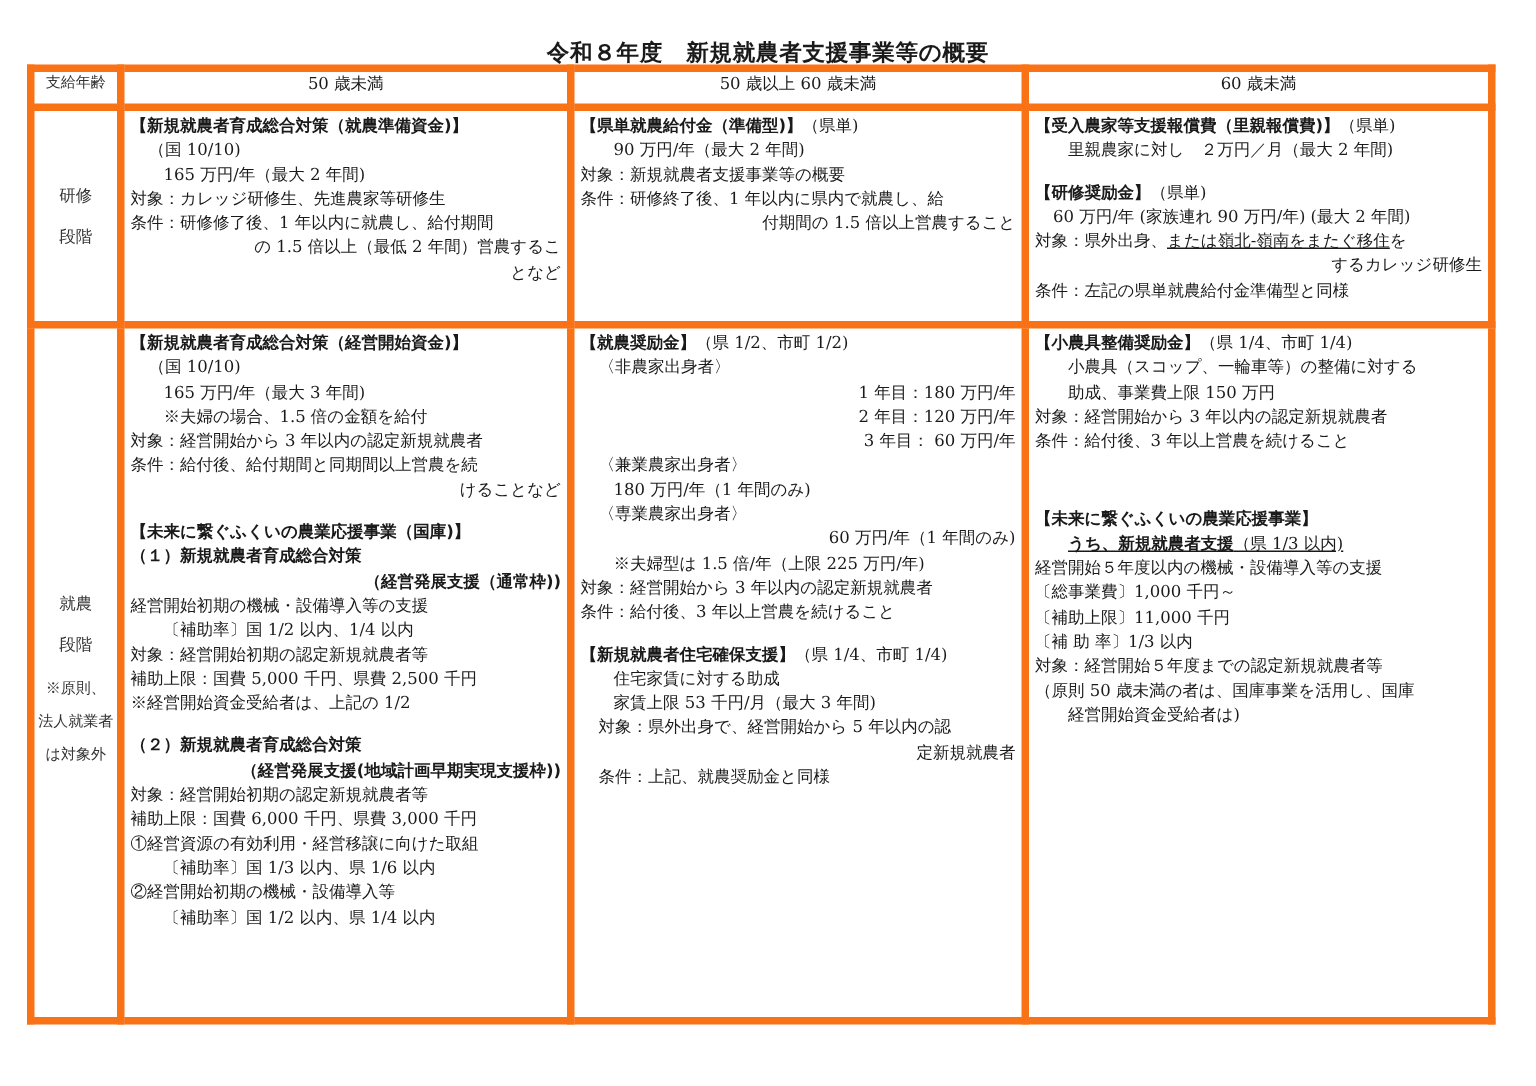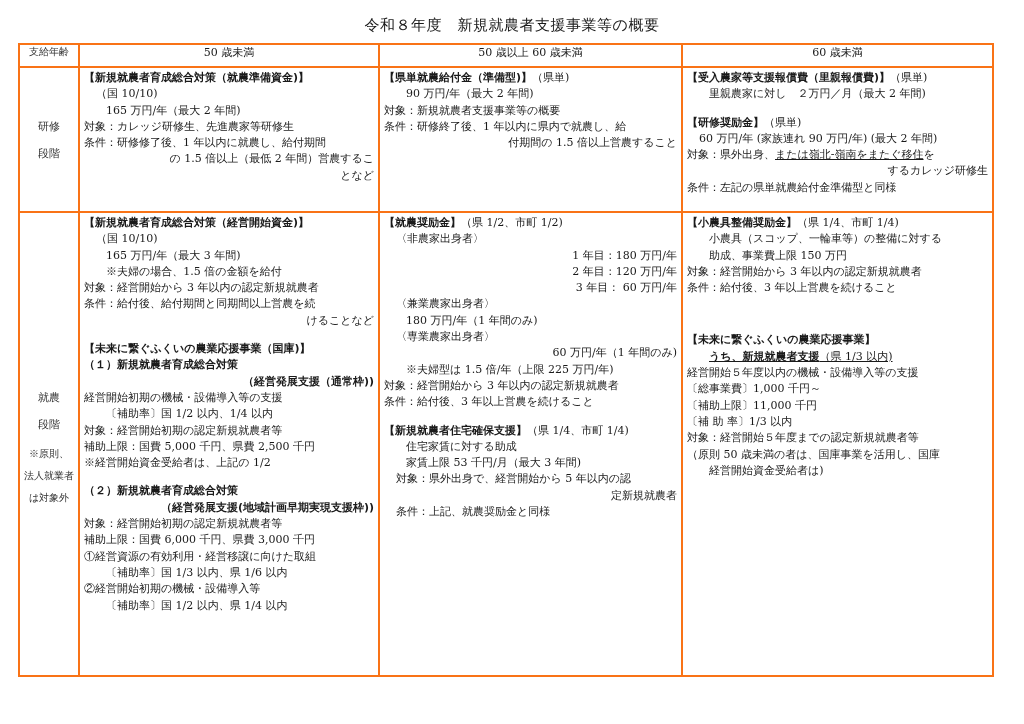--- a/index.html
+++ b/index.html
@@ -1,27 +1,27 @@
 <!DOCTYPE html>
 <html><head>
 <meta charset="utf-8">
 <style>
   html, body { margin: 0; padding: 0; background: #ffffff; }
   body { width: 1024px; height: 724px; position: relative; overflow: hidden;
          font-family: "DejaVu Serif", "Liberation Serif", serif; color: #1a1a1a; }
-  .title { position: absolute; top: 16px; left: 0; width: 1024px; text-align: center;
-           font-family: "DejaVu Sans", "Liberation Sans", sans-serif; font-weight: normal;
+  .title { position: absolute; top: 26px; left: 0; width: 1024px; text-align: center;
+           font-family: "DejaVu Sans", "Liberation Sans", sans-serif; font-weight: bold;
            font-size: 15px; letter-spacing: 0.5px; }
   table.main { position: absolute; left: 18px; top: 43px; width: 974px; border-collapse: collapse;
                table-layout: fixed; }
-  table.main td { border: 2px solid #f97316; vertical-align: top; padding: 0; }
+  table.main td { border: 5px solid #f97316; vertical-align: top; padding: 0; }
   .hdr td { height: 21px; text-align: center; vertical-align: middle; font-size: 11px; }
   .lbl { text-align: center; vertical-align: middle !important; font-size: 11px; color: #333; }
   .lbl .g { display: block; margin: 12px 0; }
-  .lbl .note { display: block; font-size: 10px; line-height: 22px; font-family: Liberation Mono, monospace; }
+  .lbl .note { display: block; font-size: 10px; line-height: 22px; }
   .cell { padding: 2px 4px 4px 4px !important; font-size: 11px; line-height: 16.3px; margin-top: 25px; }
   .ln { display: block; white-space: nowrap; }
   .b { font-family: "DejaVu Sans", "Liberation Sans", sans-serif; font-weight: bold; }
   .i1 { padding-left: 12px; } .i2 { padding-left: 22px; } .i3 { padding-left: 34px; text-align: right; }
   .hang { padding-left: 36px; text-align: right; }
   .gap { display: block; height: 12px; }
   .u { text-decoration: underline; }
 </style>
 </head>
 <body>

